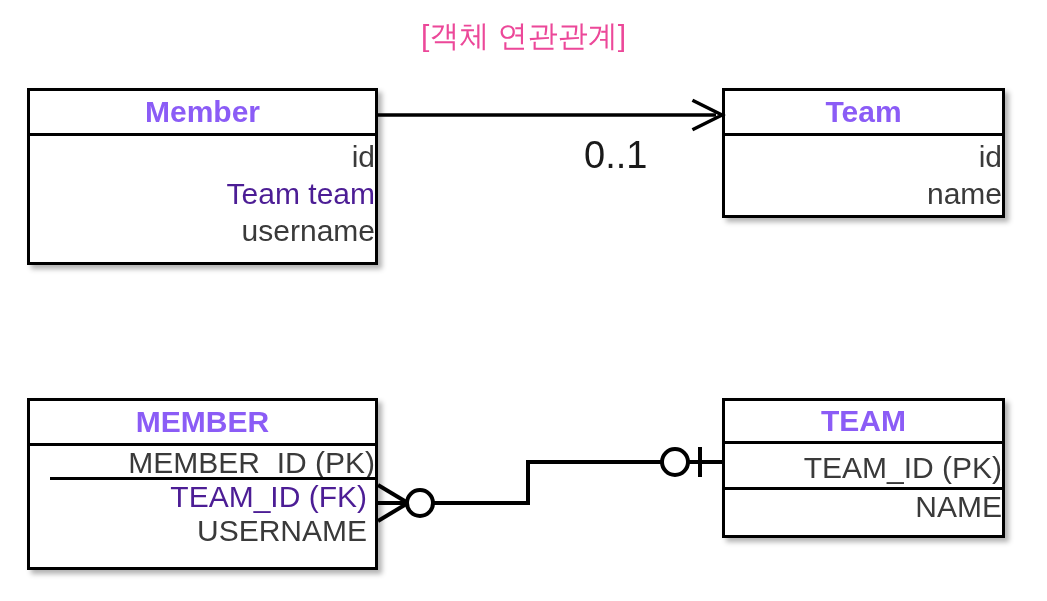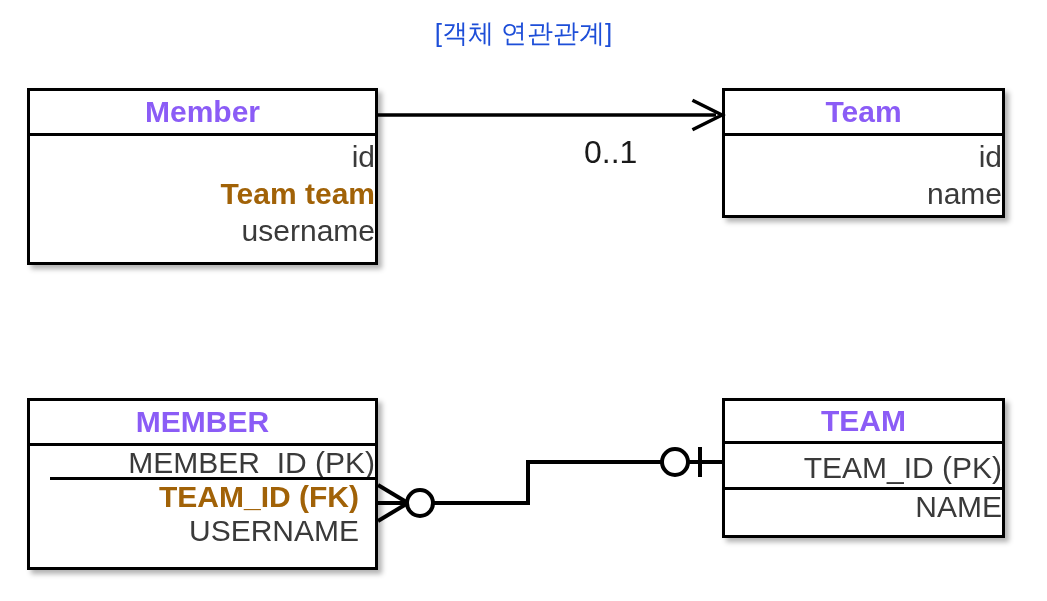--- a/index.html
+++ b/index.html
@@ -20,23 +20,23 @@
     background: #ffffff;
     overflow: hidden;
   }
 
   
   .section-title {
     position: absolute;
     left: 0;
     width: 1047px;
     text-align: center;
-    font-size: 26px;
+    font-size: 30px;
     font-weight: 400;
-    color: #1d4ed8;
+    color: #ec4899;
     letter-spacing: 0px;
     white-space: nowrap;
   }
   #title-object   { top: 16px; }
   #title-table    { top: 331px; }
 
   
   .entity {
     position: absolute;
     box-sizing: border-box;
@@ -57,22 +57,22 @@
     overflow: hidden;
   }
   .divider-top { border-top: 3px solid #000000; text-align: right; }
   .field {
     white-space: nowrap;
     color: #3a3a3a;
     font-weight: 400;
     line-height: 1.0;
   }
   .field.bold {
-    font-weight: 700;
-    color: #a16207;
+    font-weight: 400;
+    color: #4c1d95;
   }
 
   
   #box-member {
     left: 27px; top: 88px; width: 351px; height: 177px;
   }
   #box-member .entity-header {
     height: 42px; line-height: 42px; font-size: 30px;
   }
   #box-member .entity-section {
@@ -95,21 +95,21 @@
   #box-member-table {
     left: 27px; top: 398px; width: 351px; height: 172px;
   }
   #box-member-table .entity-header {
     height: 42px; line-height: 42px; font-size: 30px;
   }
   #box-member-table .sec-pk {
     height: 34px; padding: 1px 0 0 6px;
   }
   #box-member-table .sec-rest {
-    padding: 1px 16px 0 6px;
+    padding: 1px 8px 0 6px;
     margin-left: 20px;
   }
   #box-member-table .field { font-size: 30px; padding: 1px 0 3px 0; }
 
   #box-team-table {
     left: 722px; top: 398px; width: 283px; height: 140px;
   }
   #box-team-table .entity-header {
     height: 40px; line-height: 40px; font-size: 30px;
   }
@@ -127,21 +127,21 @@
     left: 0; top: 0;
     width: 1047px; height: 601px;
     pointer-events: none;
   }
 
   
   #label-multiplicity {
     position: absolute;
     left: 584px;
     top: 134px;
-    font-size: 32px;
+    font-size: 38px;
     color: #1a1a1a;
     white-space: nowrap;
   }
 </style>
 </head>
 <body>
 
 <div id="canvas">
 
   <div id="title-object" class="section-title">[객체 연관관계]</div>

